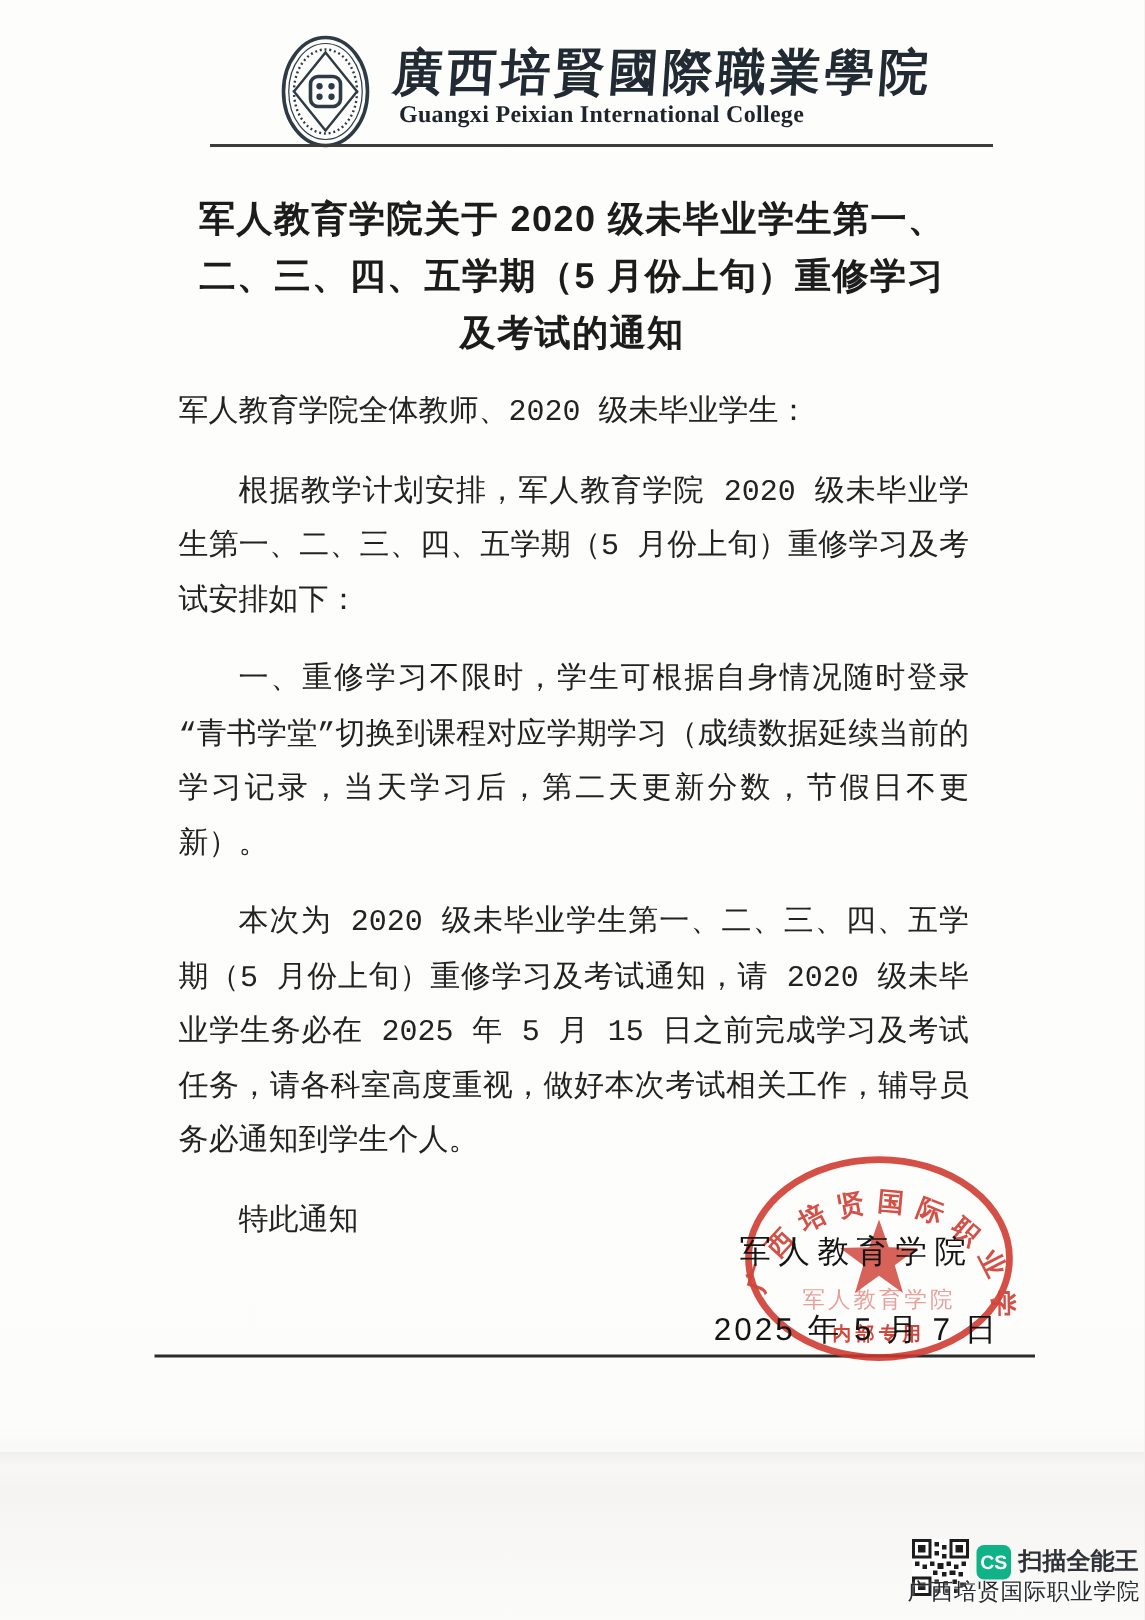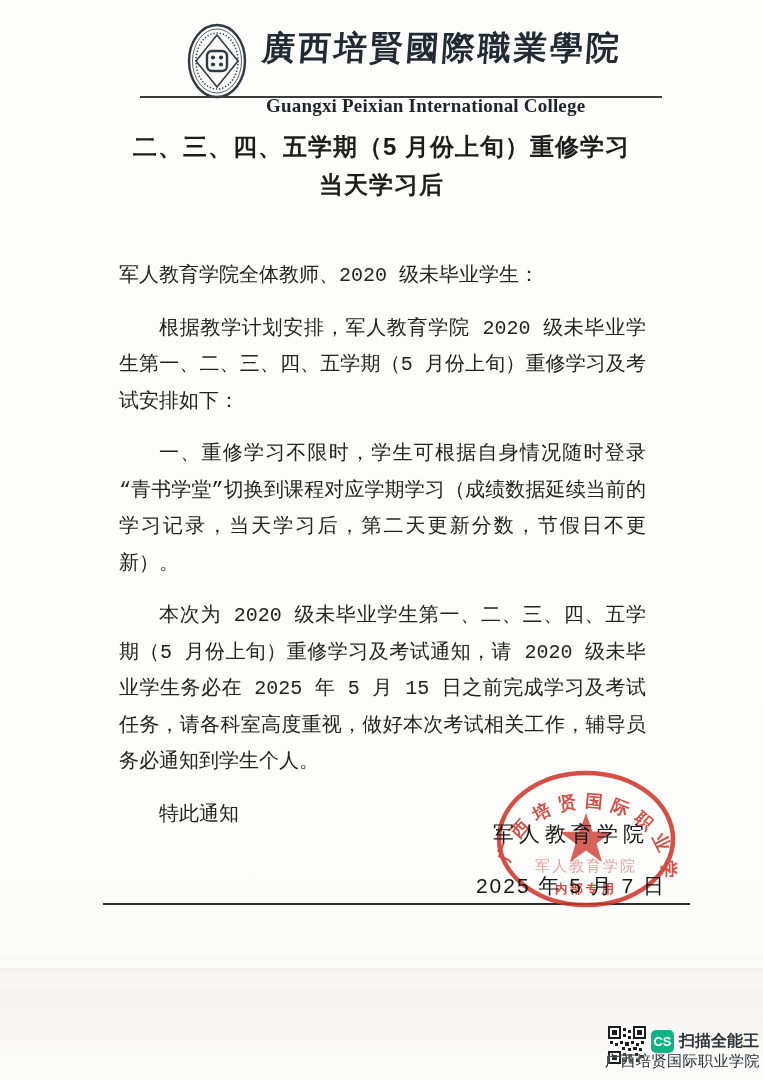--- a/index.html
+++ b/index.html
@@ -20,21 +20,21 @@
   .logo{position:absolute;left:186px;top:22px;width:62px;height:78px;}
   .college-zh{
     position:absolute;left:262px;top:26px;width:370px;height:44px;
     font-family:"Liberation Serif", serif;
     font-size:33px;font-weight:bold;letter-spacing:3px;color:#222a33;
     transform:skewX(-4deg);white-space:nowrap;
   }
   .college-en{
     position:absolute;left:266px;top:68px;width:360px;
     font-family:"Liberation Serif", serif;
-    font-size:19px;font-weight:bold;color:#1e242c;letter-spacing:0.2px;white-space:nowrap;margin-top:27px;
+    font-size:16px;font-weight:bold;color:#1e242c;letter-spacing:0.2px;white-space:nowrap;
   }
   .hdr-rule{position:absolute;left:140px;top:96px;width:522px;height:2px;background:#3c3c3c;}
 
   
   .title{
     position:absolute;left:90px;top:128px;width:583px;
     text-align:center;font-size:24px;font-weight:bold;color:#1c1c1c;
     line-height:38px;letter-spacing:1px;
   }
 
@@ -95,22 +95,23 @@
       <circle cx="35" cy="35.5" r="2.1" fill="#2e3a46"></circle>
       <circle cx="27" cy="42.5" r="2.1" fill="#2e3a46"></circle>
       <circle cx="35" cy="42.5" r="2.1" fill="#2e3a46"></circle>
     </svg>
     <div class="college-zh">廣西培賢國際職業學院</div>
     <div class="college-en">Guangxi Peixian International College</div>
     <div class="hdr-rule"></div>
   </div>
 
   <div class="title">
+    <div>军人教育学院关于 2020 级未毕业学生第一、</div>
     <div>二、三、四、五学期（5 月份上旬）重修学习</div>
-    <div>当天学习后</div>
+    <div>及考试的通知</div>
   </div>
 
   <div class="doc-body">
     <p class="salutation">军人教育学院全体教师、2020 级未毕业学生：</p>
     <p class="para">根据教学计划安排，军人教育学院 2020 级未毕业学生第一、二、三、四、五学期（5 月份上旬）重修学习及考试安排如下：</p>
     <p class="para">一、重修学习不限时，学生可根据自身情况随时登录 “青书学堂”切换到课程对应学期学习（成绩数据延续当前的学习记录，当天学习后，第二天更新分数，节假日不更新）。</p>
     <p class="para">本次为 2020 级未毕业学生第一、二、三、四、五学期（5 月份上旬）重修学习及考试通知，请 2020 级未毕业学生务必在 2025 年 5 月 15 日之前完成学习及考试任务，请各科室高度重视，做好本次考试相关工作，辅导员务必通知到学生个人。</p>
     <p class="para">特此通知</p>
   </div>
 

